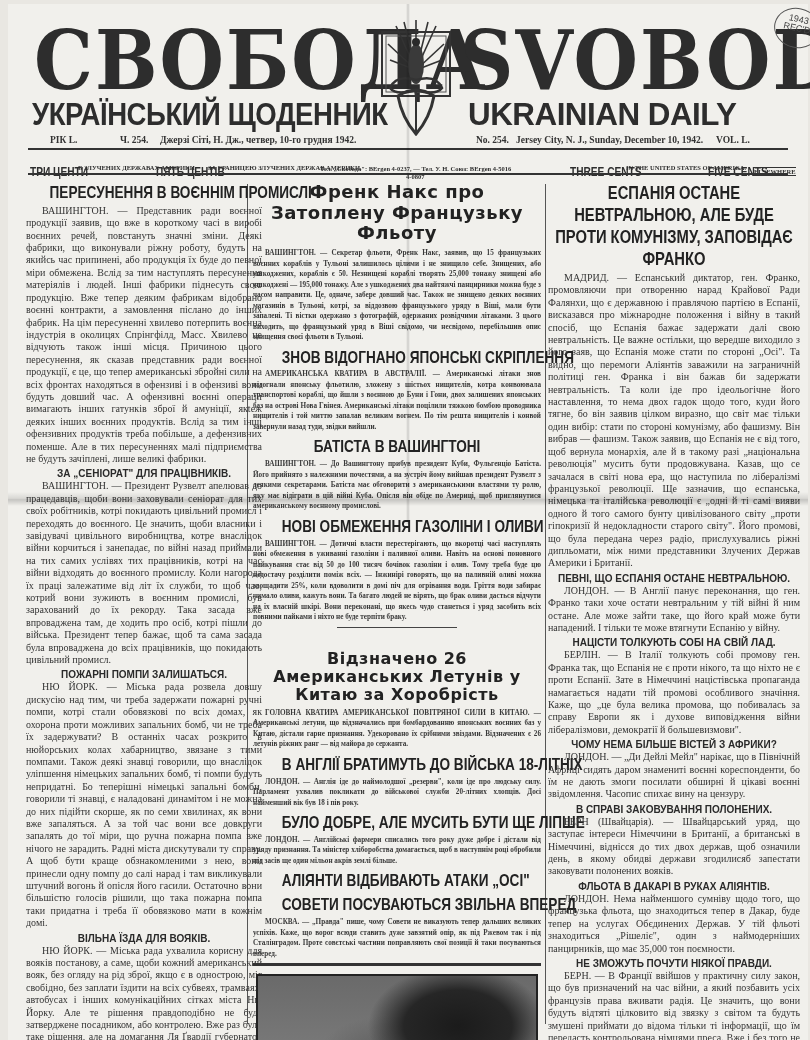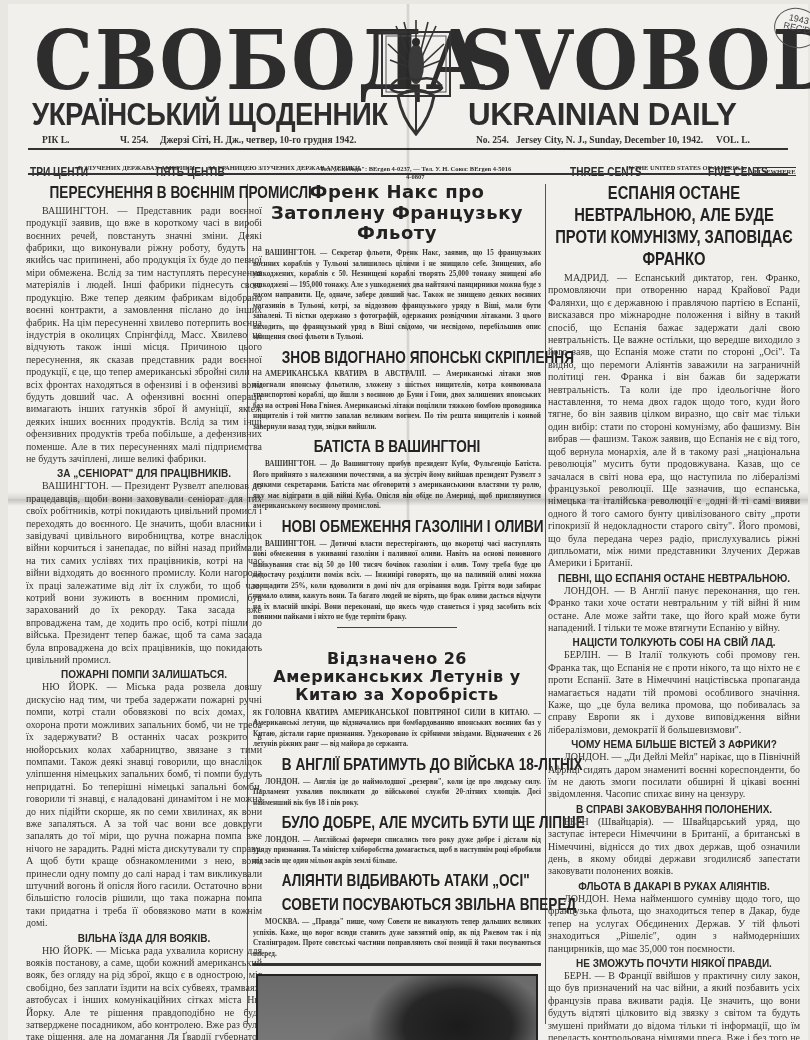--- a/index.html
+++ b/index.html
@@ -130,21 +130,21 @@
       <path d="M22 78 Q40 66 58 78 Q54 100 40 116 Q26 100 22 78 Z" fill="none" stroke="#333" stroke-width="3"></path>
       <line x1="40" y1="72" x2="40" y2="116" stroke="#333" stroke-width="2"></line>
     </svg>
 
     <div class="stamp">1943 REC'D</div>
 
     <div class="sub-ua">УКРАЇНСЬКИЙ ЩОДЕННИК</div>
     <div class="sub-en">UKRAINIAN DAILY</div>
 
     <div class="dateline">
-      <span style="left:34px">РІК L.</span>
+      <span style="left:42px">РІК L.</span>
       <span style="left:112px">Ч. 254.</span>
       <span style="left:152px">Джерзі Сіті, Н. Дж., четвер, 10-го грудня 1942.</span>
       <span style="left:468px">No. 254.</span>
       <span style="left:508px">Jersey City, N. J., Sunday, December 10, 1942.</span>
       <span style="left:708px">VOL. L.</span>
     </div>
 
     <div class="rule" style="top:144px;height:2px"></div>
 
     <div class="priceline">

